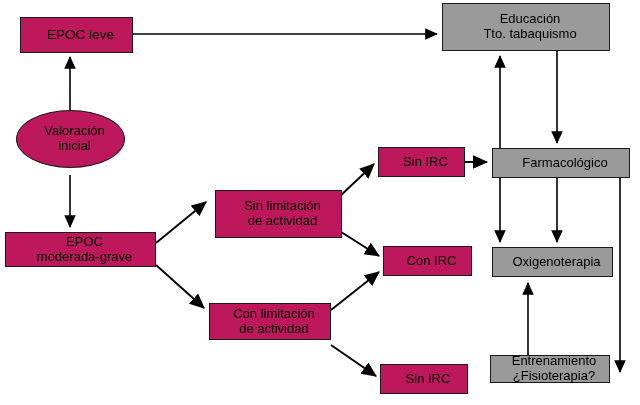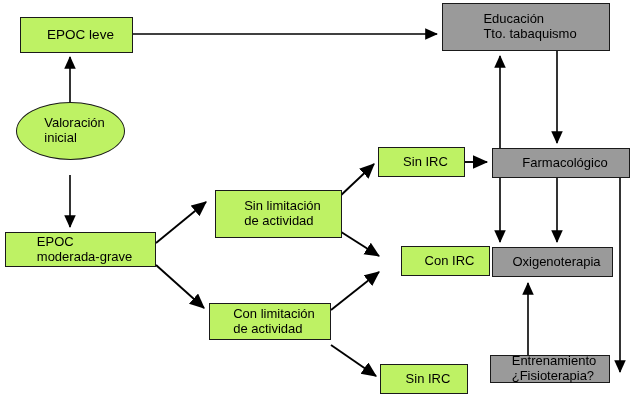--- a/index.html
+++ b/index.html
@@ -8,28 +8,29 @@
     width:640px;height:405px;
     background:#ffffff;
     font-family:"Liberation Sans", sans-serif;
     overflow:hidden;
   }
   svg.edges{position:absolute;left:0;top:0;width:640px;height:405px;}
   .node{
     position:absolute;
     box-sizing:border-box;
     display:flex;align-items:center;justify-content:center;
+    text-align:center;
     border:1px solid #1a1a1a;
     color:#000000;
     line-height:1.12;
     white-space:pre-line;
     z-index:3;
     padding-left:8px;
   }
-  .light{background:#bef264;}
+  .light{background:#be185d;}
   .dark{background:#9a9a9a;}
   .ellipse{border-radius:50%;}
   .t14{font-size:13.5px;}
   .t13{font-size:13px;}
 </style>
 </head>
 <body>
 
 <div id="canvas">
 
@@ -68,35 +69,35 @@
 
     <line x1="557" y1="178" x2="557" y2="242" stroke="#000000" stroke-width="1.6" marker-end="url(#ah)"></line>
 
     <line x1="620" y1="178" x2="620" y2="372" stroke="#000000" stroke-width="1.6" marker-end="url(#ah)"></line>
 
     <line x1="528" y1="355" x2="528" y2="283" stroke="#000000" stroke-width="1.6" marker-end="url(#ah)"></line>
   </svg>
 
   <div class="node light t14" style="left:20px;top:17px;width:113px;height:36px;">EPOC leve</div>
 
-  <div class="node light ellipse t13" style="left:16px;top:102px;width:109px;height:58px;">Valoración
+  <div class="node light ellipse t13" style="left:16px;top:110px;width:109px;height:58px;">Valoración
 inicial</div>
 
   <div class="node light t13" style="left:5px;top:232px;width:151px;height:35px;">EPOC
 moderada-grave</div>
 
   <div class="node light t13" style="left:215px;top:190px;width:127px;height:48px;">Sin limitación
 de actividad</div>
 
   <div class="node light t13" style="left:209px;top:303px;width:122px;height:37px;">Con  limitación
 de actividad</div>
 
   <div class="node light t13" style="left:378px;top:147px;width:87px;height:30px;">Sin IRC</div>
 
-  <div class="node light t13" style="left:383px;top:246px;width:89px;height:30px;margin-left:18px;">Con IRC</div>
+  <div class="node light t13" style="left:383px;top:246px;width:89px;height:30px;">Con IRC</div>
 
   <div class="node light t13" style="left:380px;top:364px;width:88px;height:30px;">Sin IRC</div>
 
   <div class="node dark t13" style="left:442px;top:3px;width:168px;height:48px;">Educación
 Tto. tabaquismo</div>
 
   <div class="node dark t13" style="left:492px;top:148px;width:138px;height:30px;">Farmacológico</div>
 
   <div class="node dark t13" style="left:492px;top:247px;width:121px;height:30px;">Oxigenoterapia</div>
 

